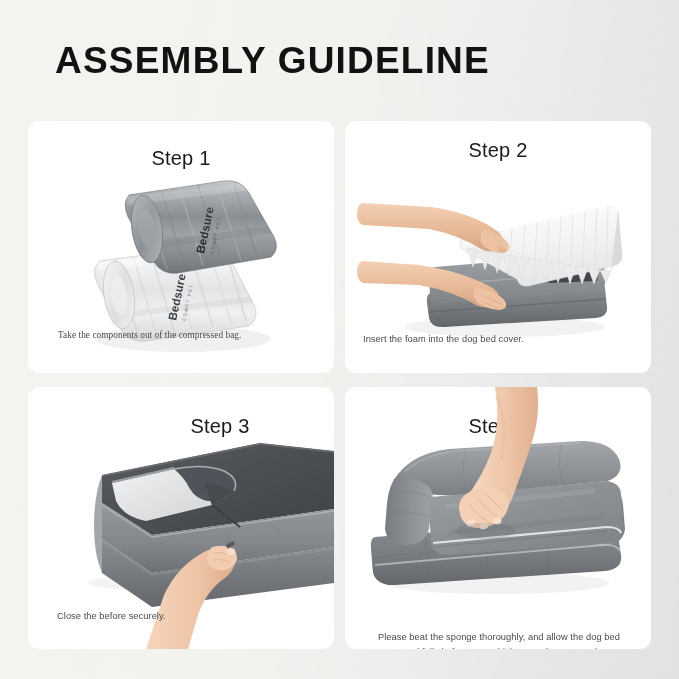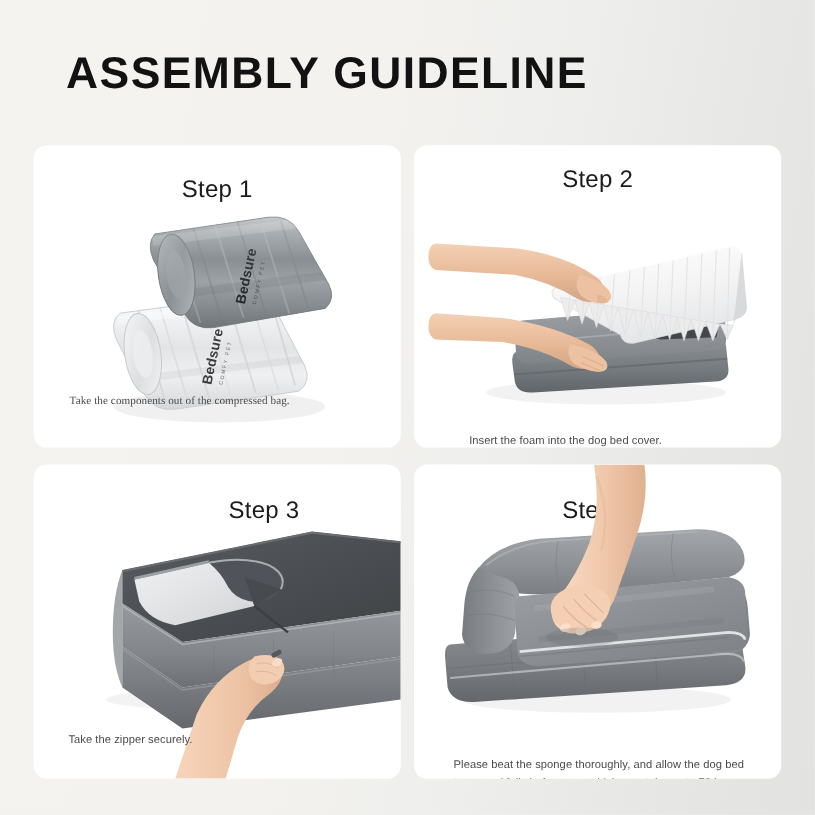--- a/index.html
+++ b/index.html
@@ -83,21 +83,21 @@
   .step-caption {
     position: absolute;
     font-family: "Liberation Sans", sans-serif;
     font-size: 9.3px;
     font-weight: 400;
     line-height: 15px;
     color: #4b4b4b;
     letter-spacing: 0.05px;
   }
   .card1 .step-caption { left: 30px; right: 18px; top: 207px; font-family: Liberation Serif, serif; }
-  .card2 .step-caption { left: 46px; right: 18px; top: 211px; margin-top: 28px; }
+  .card2 .step-caption { left: 18px; right: 18px; top: 211px; }
   .card3 .step-caption { left: 29px; right: 18px; top: 222px; }
   .card4 .step-caption { left: 33px; right: 22px; top: 207px; margin-top: 36px; }
 
   .art {
     position: absolute;
     left: 0;
     top: 0;
     width: 100%;
     height: 100%;
     pointer-events: none;
@@ -378,21 +378,21 @@
             <path d="M186,166 Q196,164 204,170"></path>
             <path d="M185,173 Q195,171 202,176"></path>
           </g>
 
           <ellipse cx="203" cy="165" rx="4.5" ry="3.2" transform="rotate(-28 203 165)" fill="#f8ddc8"></ellipse>
 
           <rect x="198" y="156" width="9" height="4" rx="1.6" transform="rotate(-30 202 158)" fill="#55595d"></rect>
         </g>
       </svg>
 
-      <div class="step-caption">Take the zipper securely.</div>
+      <div class="step-caption">Close the before securely.</div>
     </div>
 
     <div class="card card4">
       <div class="step-title">Step 4</div>
 
       <svg class="art" viewBox="0 0 306 262">
         <defs>
           <linearGradient id="bolsterBack" x1="0" y1="0" x2="0" y2="1">
             <stop offset="0%" stop-color="#a3a7ab"></stop>
             <stop offset="55%" stop-color="#8e9296"></stop>

